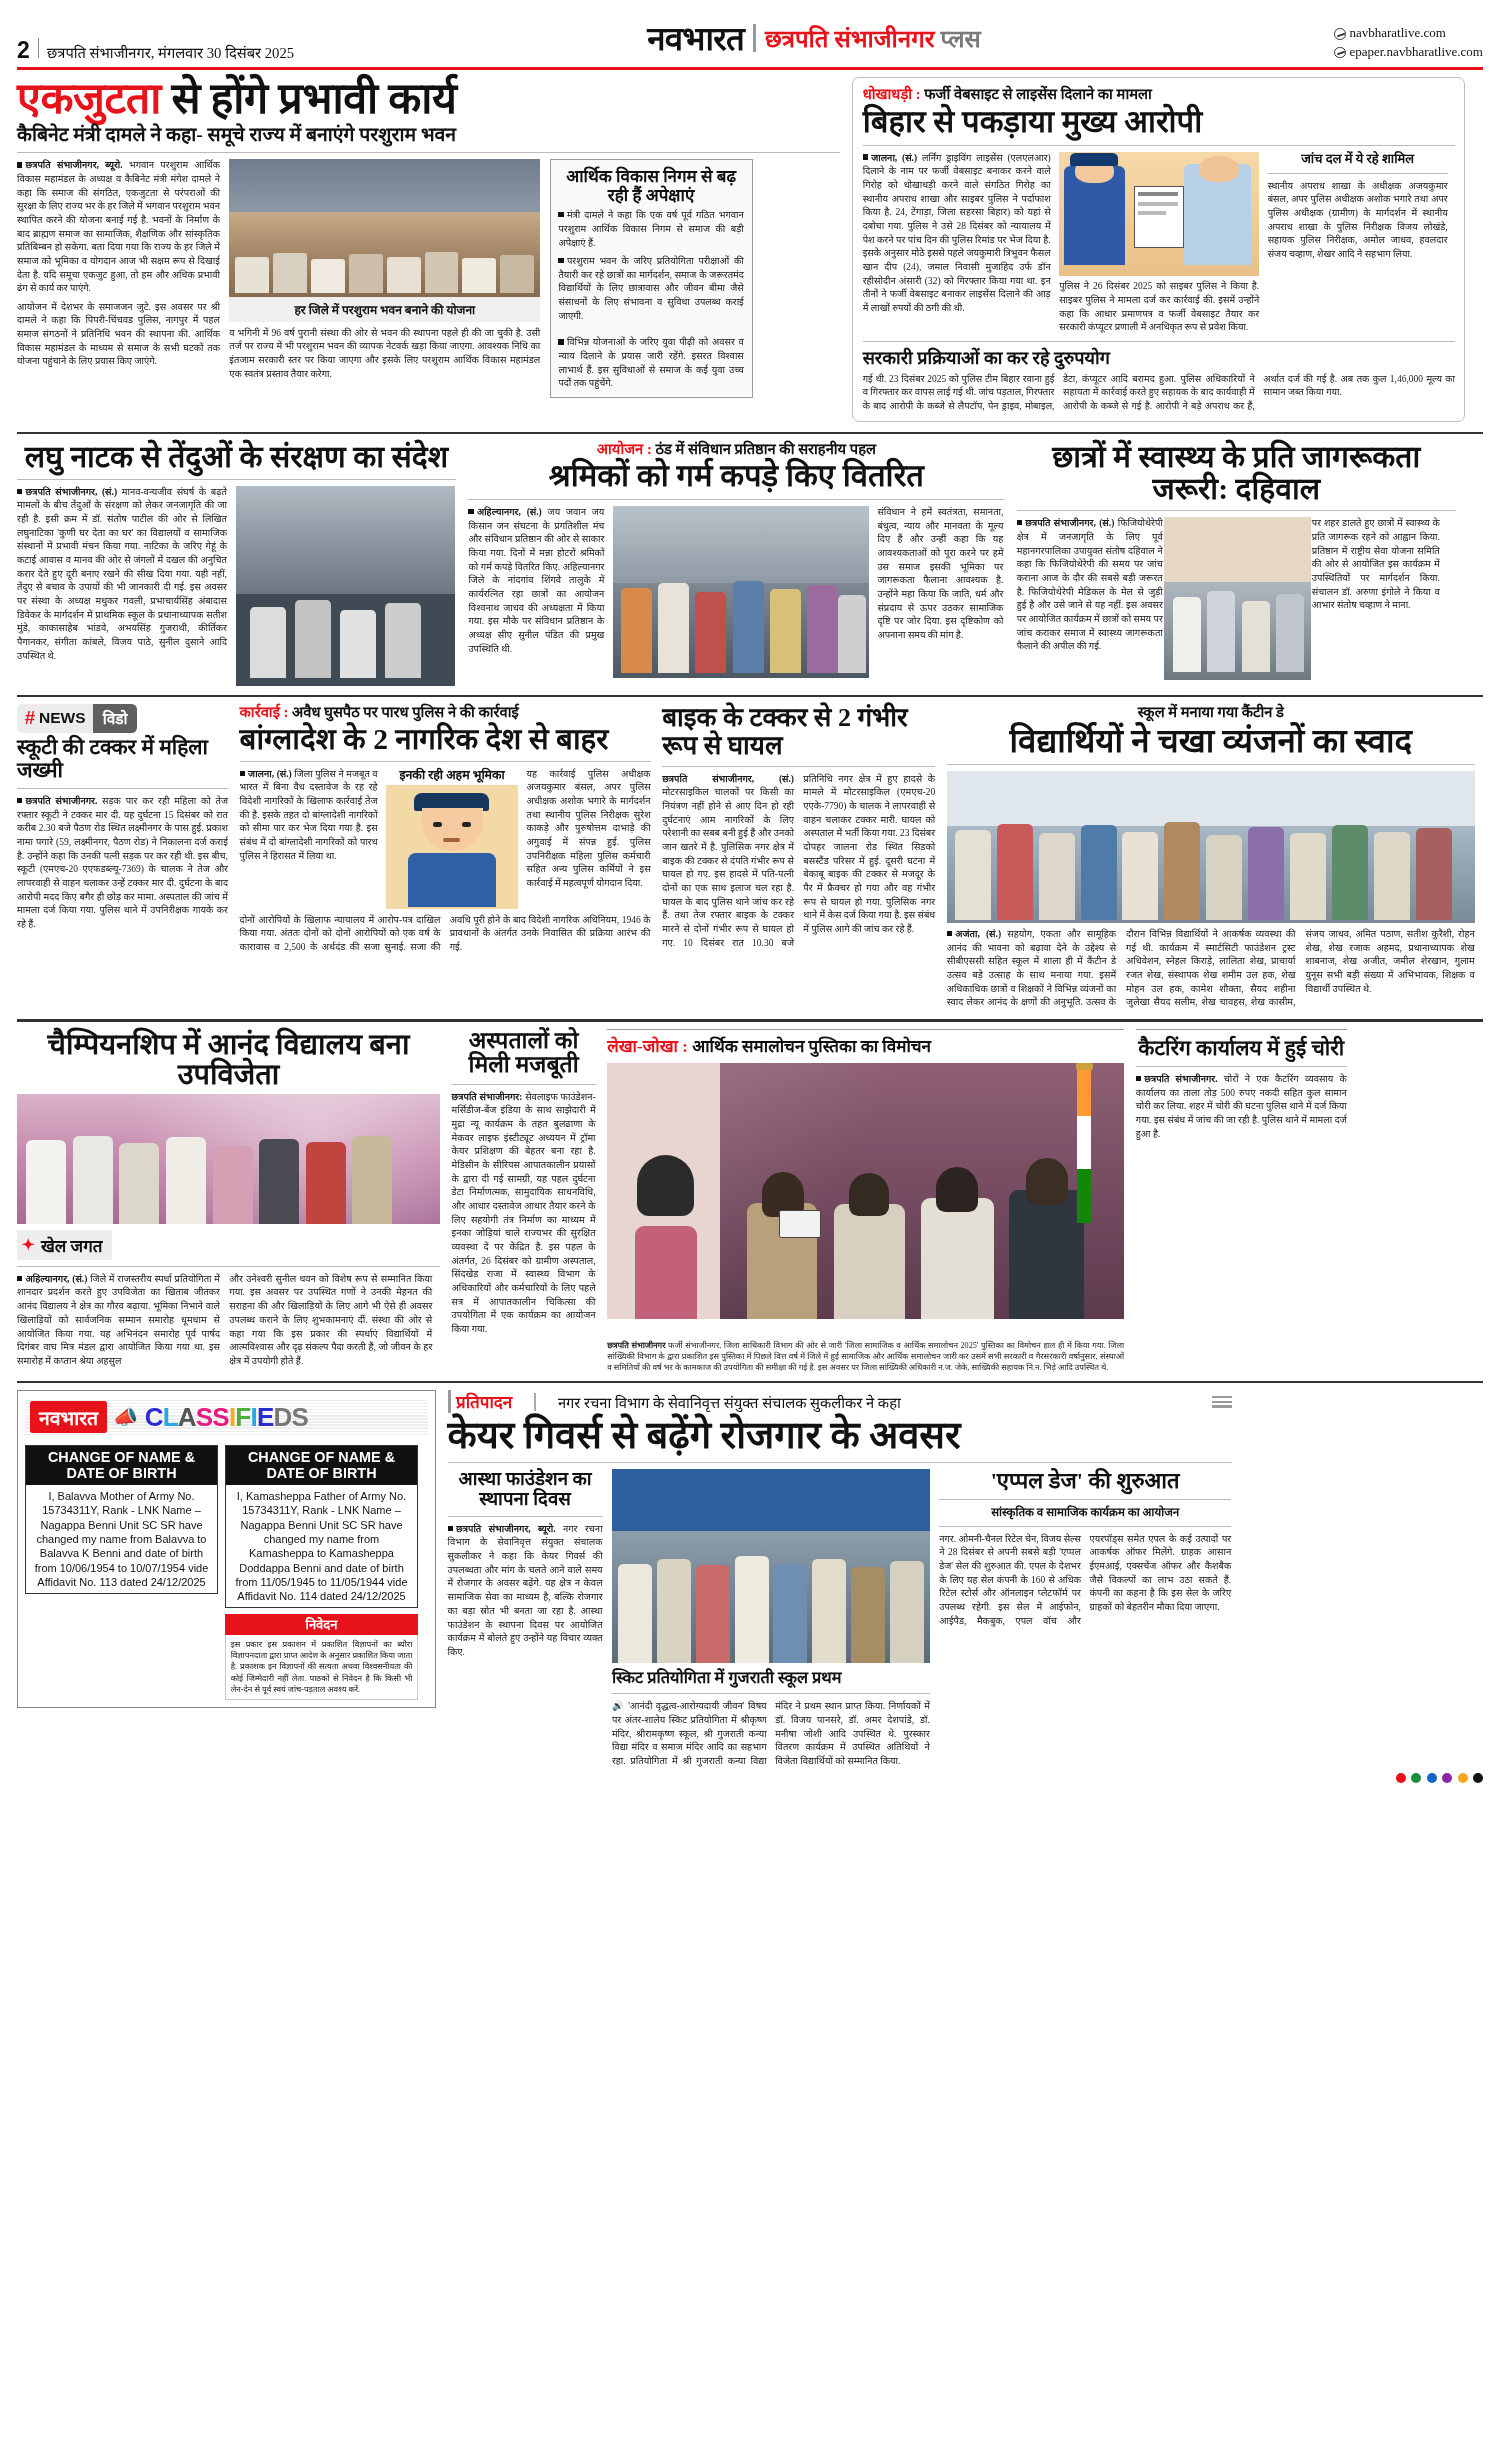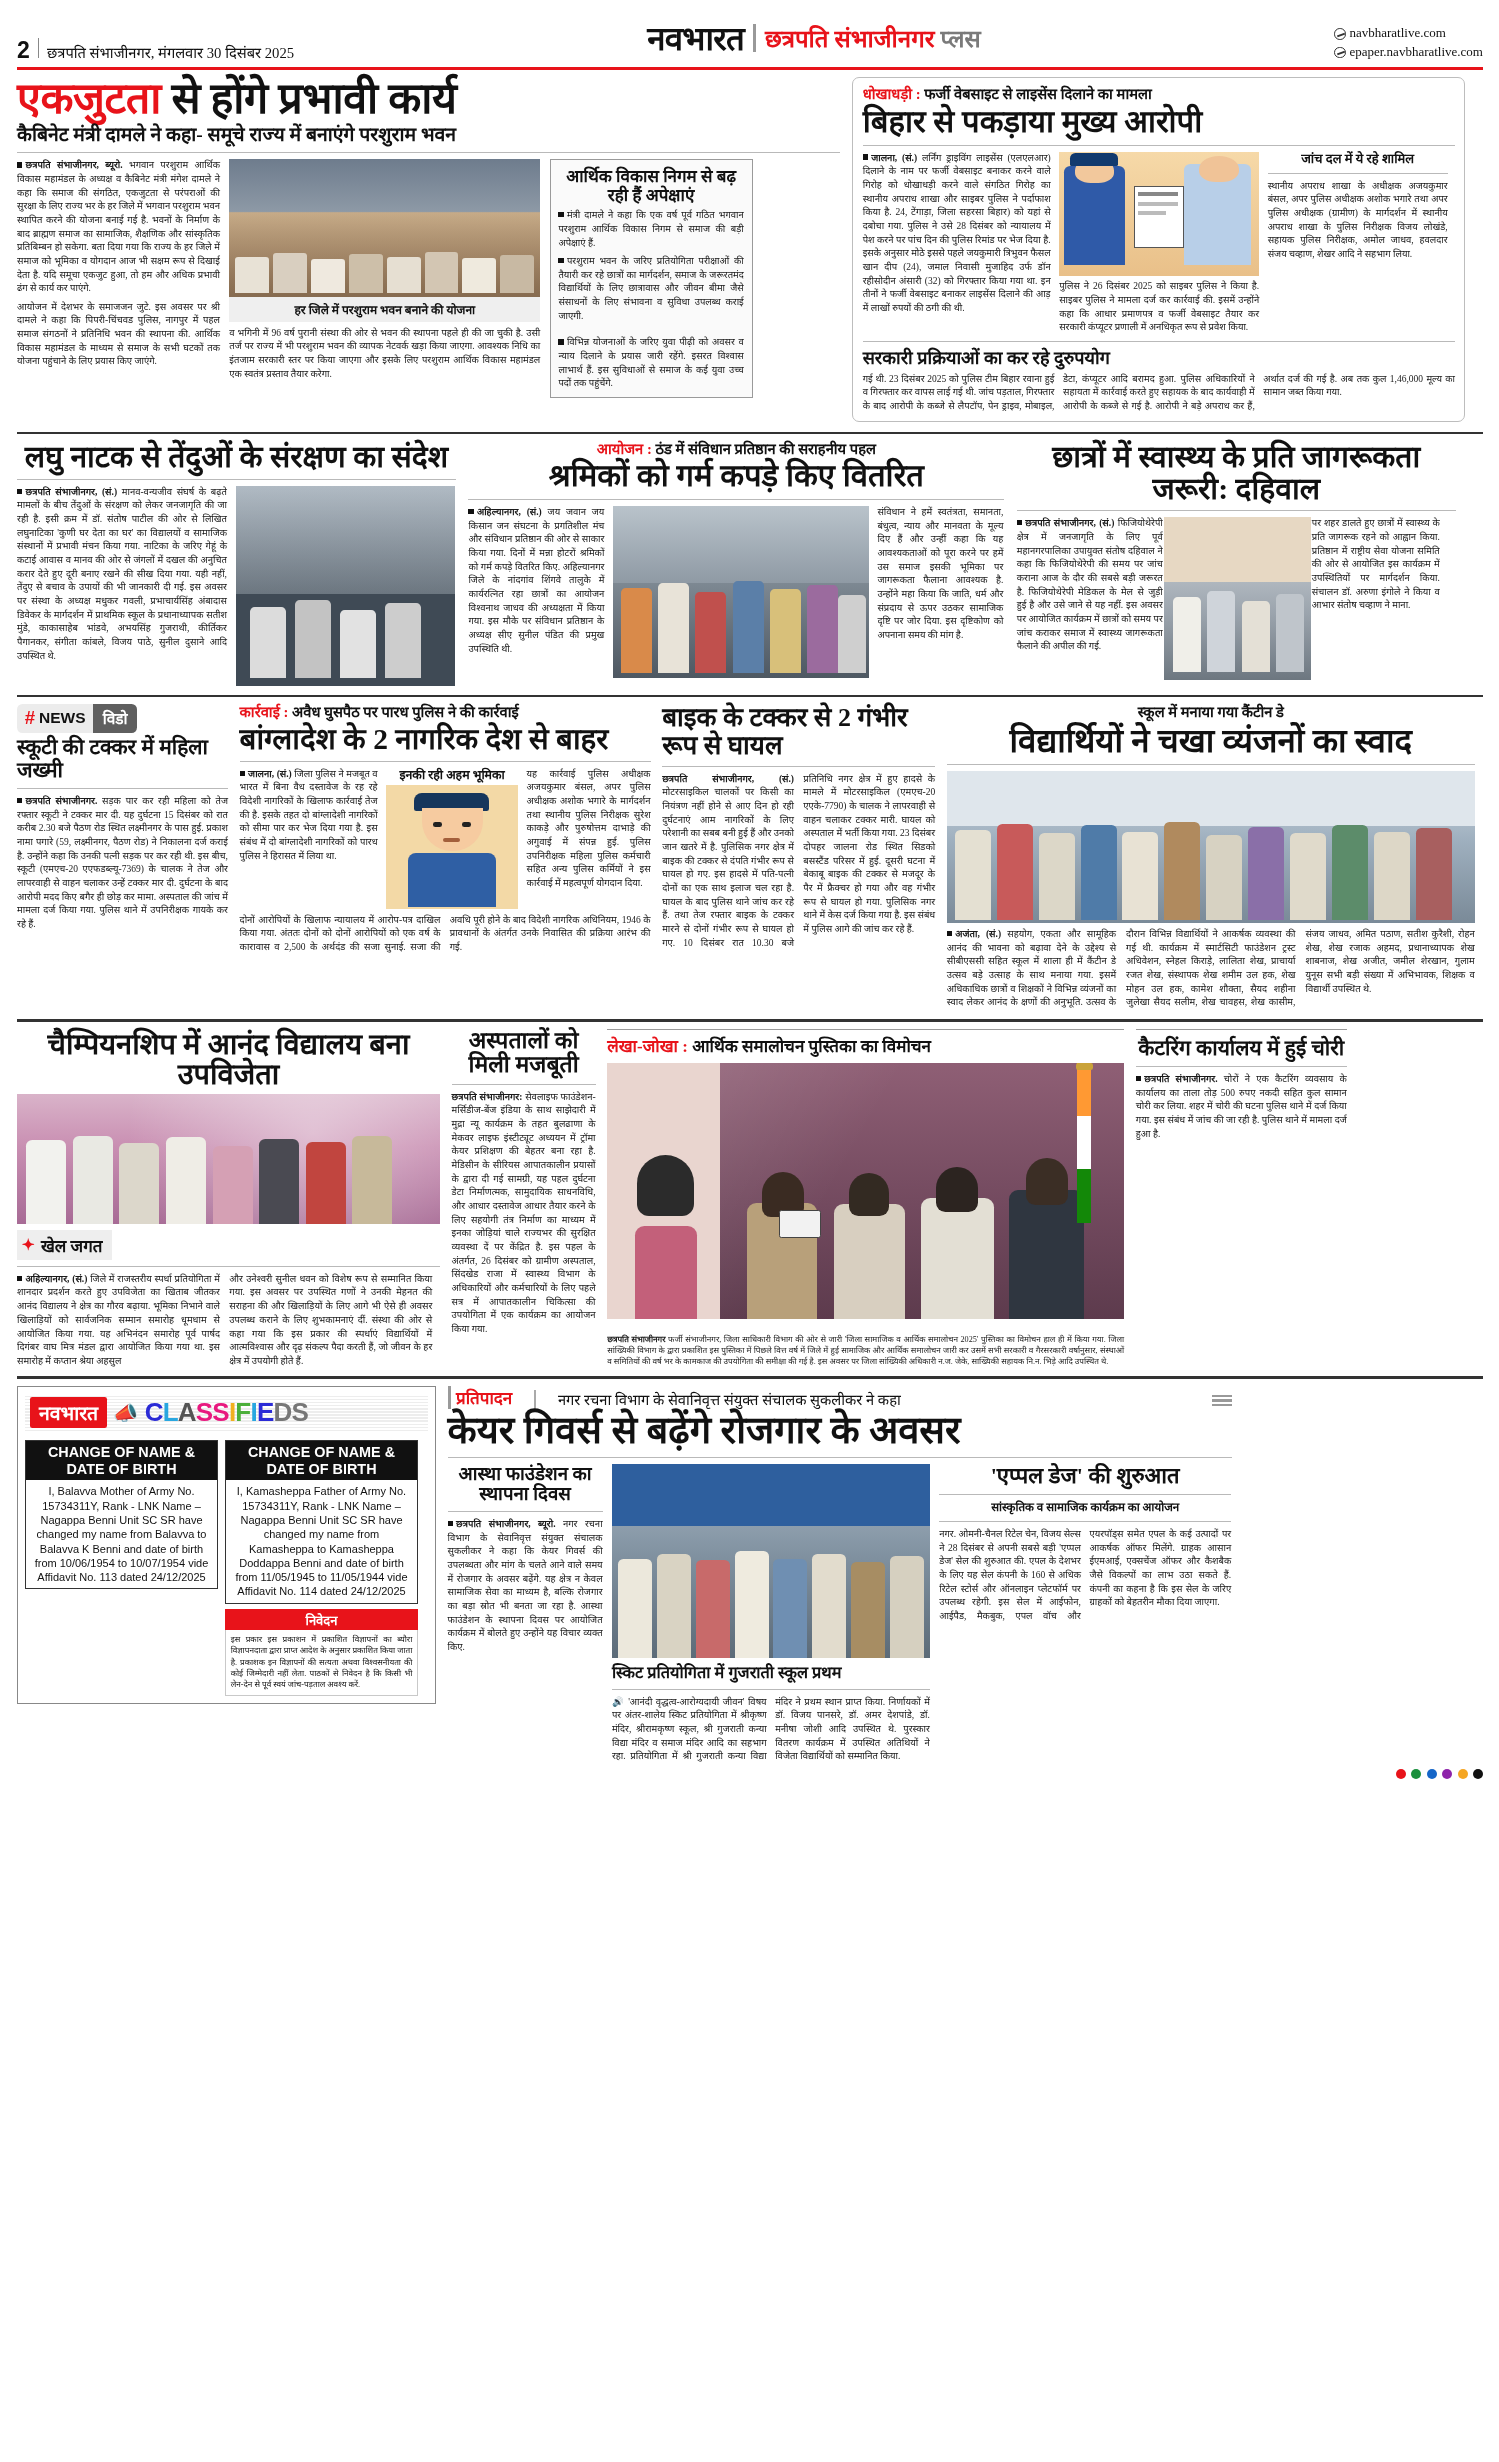--- a/index.html
+++ b/index.html
@@ -434,21 +434,21 @@
         <div style="position:absolute;left:227px;bottom:0;width:71px;height:115px;background:#d8cfc0;border-radius:9.3px 9.3px 0 0"></div>
         <div style="position:absolute;left:242px;top:110px;width:40px;height:43px;background:#332a22;border-radius:20px 20px 9.3px 9.3px"></div>
         <div style="position:absolute;left:314px;bottom:0;width:73px;height:121px;background:#e3dfd4;border-radius:9.3px 9.3px 0 0"></div>
         <div style="position:absolute;left:329px;top:104px;width:42px;height:45px;background:#2c2420;border-radius:21px 21px 9.3px 9.3px"></div>
         <div style="position:absolute;left:402px;bottom:0;width:75px;height:129px;background:#2f3640;border-radius:9.3px 9.3px 0 0"></div>
         <div style="position:absolute;left:419px;top:95px;width:42px;height:47px;background:#3b2e25;border-radius:21px 21px 9.3px 9.3px"></div>
         <div style="position:absolute;right:33px;top:0;width:14px;height:160px;background:linear-gradient(180deg,#ff9933 0 33%,#ffffff 33% 66%,#138808 66% 100%)"></div>
         <div style="position:absolute;right:31px;top:0;width:17px;height:7px;background:#caa33a;border-radius:2.3px"></div>
         <div style="position:absolute;left:172px;top:147px;width:42px;height:28px;background:#f2f2f2;border:1.6px solid #444;border-radius:2.3px"></div>
       </div>
-      <div class="cap" style="margin-top:15px">
+      <div class="cap" style="margin-top:21px">
         <b>छत्रपति संभाजीनगर</b>
         <span>फर्जी संभाजीनगर, जिला साधिकारी विभाग की ओर से जारी 'जिला सामाजिक व आर्थिक समालोचन 2025' पुस्तिका का विमोचन हाल ही में किया गया. जिला सांख्यिकी विभाग के द्वारा प्रकाशित इस पुस्तिका में पिछले वित्त वर्ष में जिले में हुई सामाजिक और आर्थिक समालोचन जारी कर उसमें सभी सरकारी व गैरसरकारी वर्षानुसार, संस्थाओं व समितियों की वर्ष भर के कामकाज की उपयोगिता की समीक्षा की गई है. इस अवसर पर जिला सांख्यिकी अधिकारी न.ज. जेके, साख्यिकी सहायक नि.न. भिड़े आदि उपस्थित थे.</span>
       </div>
     </div>
 
     <div style="width:211px">
       <div class="hr-grey" style="margin-top:0"></div>
       <div class="hl" style="font-size:21px;line-height:1.08;text-align:center">कैटरिंग कार्यालय में हुई चोरी</div>
       <div class="hr-thin"></div>
       <div class="body-txt">
@@ -487,21 +487,21 @@
             <div style="margin-top:5.4px">
               <div class="nivedan-t">निवेदन</div>
               <div class="nivedan-b">इस प्रकार इस प्रकाशन में प्रकाशित विज्ञापनों का ब्यौरा विज्ञापनदाता द्वारा प्राप्त आदेश के अनुसार प्रकाशित किया जाता है. प्रकाशक इन विज्ञापनों की सत्यता अथवा विश्वसनीयता की कोई जिम्मेदारी नहीं लेता. पाठकों से निवेदन है कि किसी भी लेन-देन से पूर्व स्वयं जांच-पड़ताल अवश्य करें.</div>
             </div>
           </div>
         </div>
       </div>
     </div>
 
     <div style="width:784px">
-      <div style="display:flex;align-items:flex-end;gap:22px">
+      <div style="display:flex;align-items:center;gap:22px">
         <span style="border-left:3.1px solid #9a9a9a;padding-left:5.4px;color:#e8131a;font-weight:bold;font-size:17px">प्रतिपादन</span>
         <span style="width:1.6px;height:18.6px;background:#aaa"></span>
         <span style="font-size:14.7px">नगर रचना विभाग के सेवानिवृत्त संयुक्त संचालक सुकलीकर ने कहा</span>
         <span style="flex:1"></span>
         <span style="display:inline-block;width:20px">
           <span style="display:block;height:2.3px;background:#999;margin:2.3px 0"></span>
           <span style="display:block;height:2.3px;background:#999;margin:2.3px 0"></span>
           <span style="display:block;height:2.3px;background:#999;margin:2.3px 0"></span>
         </span>
       </div>

